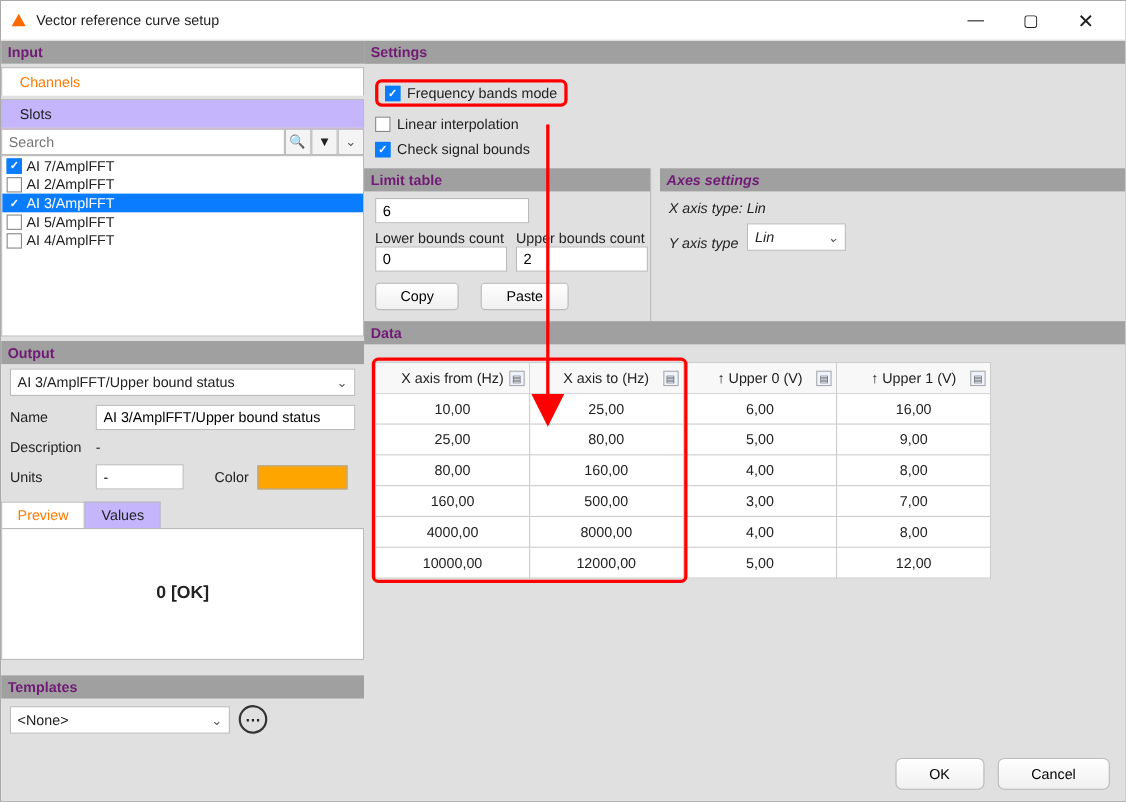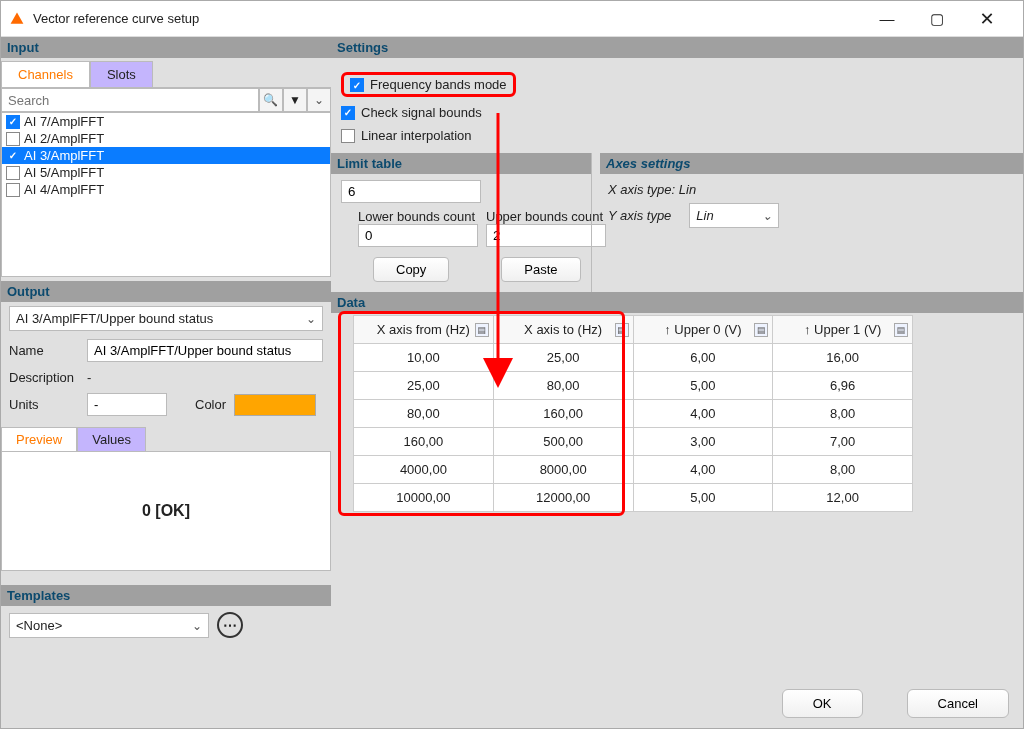--- a/index.html
+++ b/index.html
@@ -43,29 +43,30 @@
 }
 
 .left-col {
   width: 330px;
   display: flex;
   flex-direction: column;
   background: #e0e0e0;
 }
 .section-header {
   background: #a0a0a0;
-  color: #0c4a6e;
+  color: #701a75;
   font-weight: bold;
   padding: 3px 6px;
   font-size: 13px;
 }
 .tabs-row {
   display: flex;
   background: #e0e0e0;
   border-bottom: 1px solid #bbb;
+  flex-direction: column;
 }
 .tab {
   padding: 5px 16px;
   border: 1px solid #bbb;
   border-bottom: none;
   background: #c4b5fd;
   cursor: default;
   margin-top: 3px;
 }
 .tab.active { color: #ff7a00; background: #fff; }
@@ -193,28 +194,26 @@
   padding: 3px 6px;
   background: #fff;
 }
 .btn {
   border: 1px solid #bbb;
   background: linear-gradient(#fff,#f0f0f0);
   padding: 4px 22px;
   border-radius: 4px;
   font-size: 13px;
   cursor: default;
-  margin-left: 32px;
 }
 .btns-row { display: flex; gap: 20px; padding-top: 10px; }
 
 .data-table-wrap {
   position: relative;
-  margin: 2px 10px 0 10px;
-  padding-left: 12px;
+  margin: 16px 10px 0 10px;
 }
 .data-table {
   width: 560px;
   border-collapse: collapse;
   background: #fff;
   table-layout: fixed;
 }
 .data-table th, .data-table td {
   border: 1px solid #ccc;
   padding: 6px 4px;
@@ -366,55 +365,55 @@
       <div class="section-header">Settings</div>
 
       <div class="settings-body">
         <div class="cb-row">
           <span class="highlight-red-box" id="freq-box">
             <span class="chk on"></span>
             <span>Frequency bands mode</span>
           </span>
         </div>
         <div class="cb-row">
+          <span class="chk"></span>
+          <span>Linear interpolation</span>
+        </div>
+        <div class="cb-row">
           <span class="chk on"></span>
           <span>Check signal bounds</span>
-        </div>
-        <div class="cb-row">
-          <span class="chk"></span>
-          <span>Linear interpolation</span>
         </div>
       </div>
 
       <div class="limit-axes">
         <div class="limit-col">
           <div class="section-header">Limit table</div>
           <div style="padding:6px 10px;">
             <input class="small-input" value="6" style="">
           </div>
-          <div style="display:flex;gap:8px;padding:0 27px;">
+          <div style="display:flex;gap:8px;padding:0 10px;">
             <div style="flex:1;">
               <div style="white-space:nowrap;">Lower bounds count</div>
               <input class="small-input" style="width: 120px;" value="0">
             </div>
             <div style="flex:1;">
               <div style="white-space:nowrap;">Upper bounds count</div>
               <input class="small-input" style="width: 120px;" value="2">
             </div>
           </div>
           <div class="btns-row" style="padding:10px;">
             <button class="btn">Copy</button>
             <button class="btn">Paste</button>
           </div>
         </div>
         <div class="axes-col">
           <div class="section-header" style="background:#a0a0a0;">Axes settings</div>
           <div style="padding:8px;">
             <div>X axis type: Lin</div>
-            <div style="display:flex;align-items:center;gap:18px;margin-top:6px;">
+            <div style="display:flex;align-items:flex-end;gap:8px;margin-top:6px;">
               <span>Y axis type</span>
               <div class="select" style="width:90px;">
                 <span>Lin</span>
                 <span class="caret-down"></span>
               </div>
             </div>
           </div>
         </div>
       </div>
 
@@ -433,21 +432,21 @@
               <tr>
                 <td>10,00</td>
                 <td>25,00</td>
                 <td>6,00</td>
                 <td>16,00</td>
               </tr>
               <tr>
                 <td>25,00</td>
                 <td>80,00</td>
                 <td>5,00</td>
-                <td>6,96</td>
+                <td>9,00</td>
               </tr>
               <tr>
                 <td>80,00</td>
                 <td>160,00</td>
                 <td>4,00</td>
                 <td>8,00</td>
               </tr>
               <tr>
                 <td>160,00</td>
                 <td>500,00</td>

